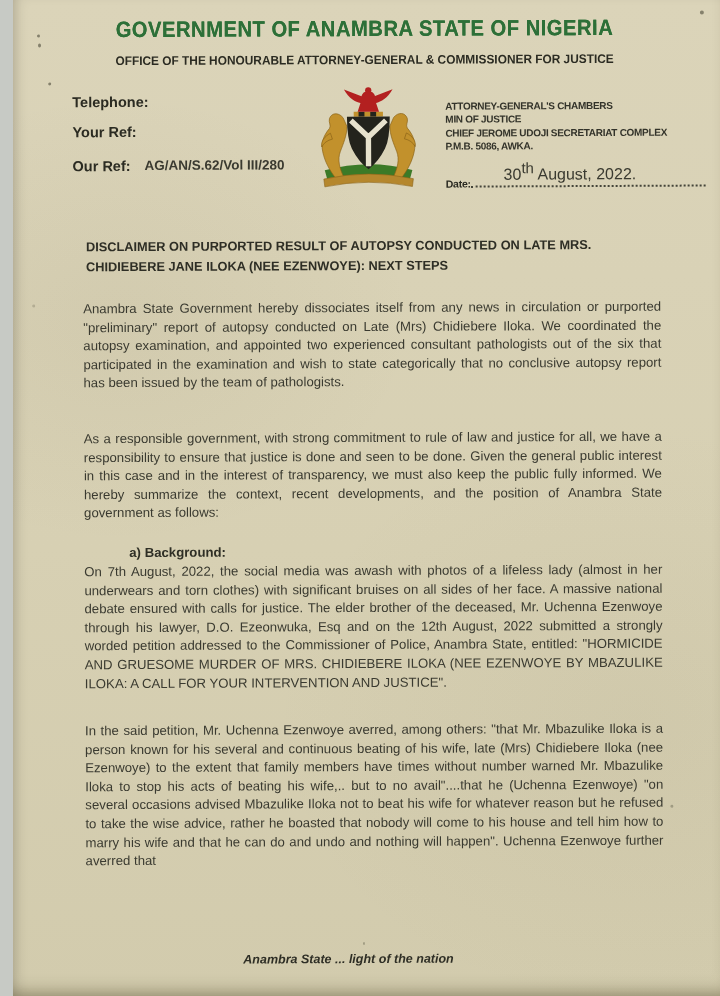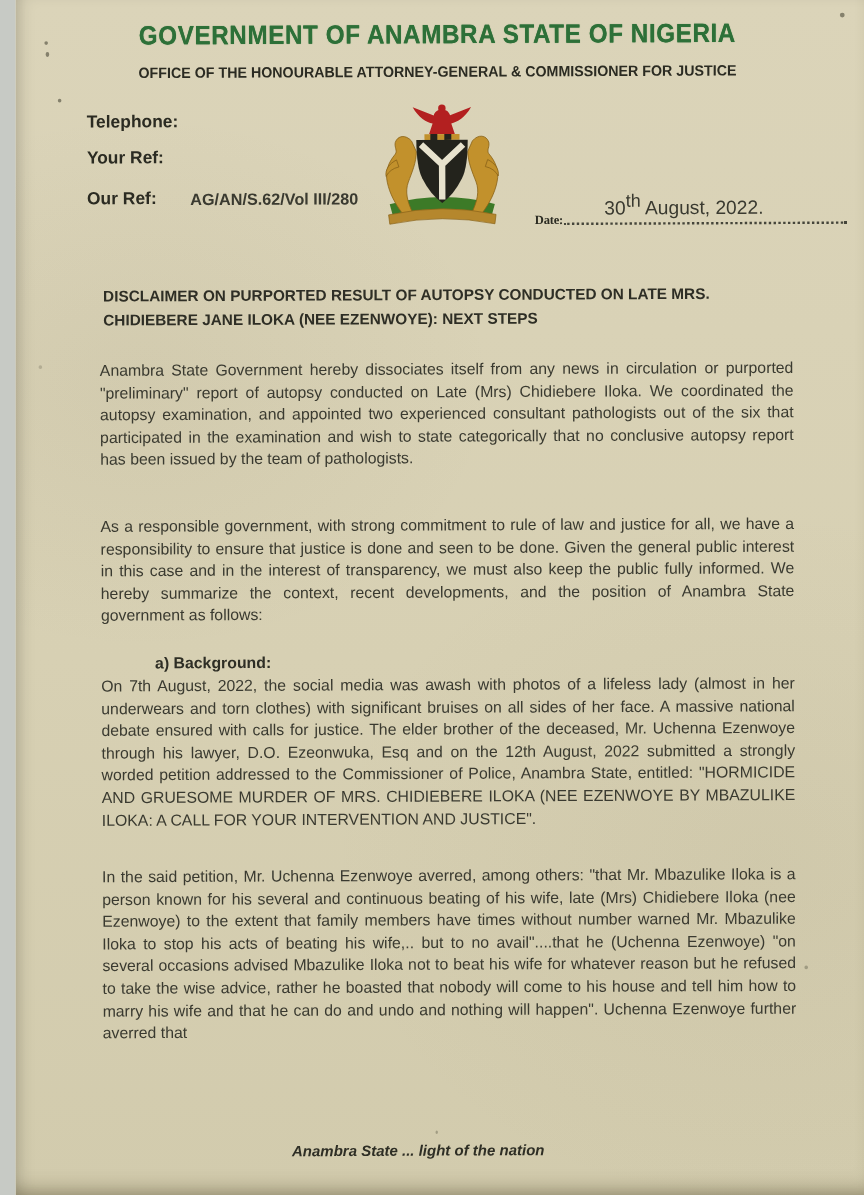--- a/index.html
+++ b/index.html
@@ -26,40 +26,40 @@
     text-shadow:0 0 0.6px #2d7038;
   }
   .office-subtitle{
     position:absolute;top:53px;left:0;right:0;text-align:center;
     font-size:12.5px;font-weight:bold;color:#2b2b22;transform:scaleX(0.95);
   }
 
   .ref-label{font-weight:bold;font-size:14.5px;color:#2b2b22;margin-left:17px;}
   .ref-telephone{position:absolute;left:44px;top:93px;}
   .ref-your{position:absolute;left:44px;top:123px;}
-  .ref-our{position:absolute;left:44px;top:157px;display:flex;gap:28px;align-items:flex-end;}
+  .ref-our{position:absolute;left:44px;top:157px;display:flex;gap:14px;align-items:flex-start;}
   .ref-value{font-size:13.5px;font-weight:bold;color:#3a3a30;}
 
   .arms{position:absolute;left:284px;top:82px;width:146px;height:112px;}
 
   .chambers{
     position:absolute;left:434px;top:100px;width:262px;
     font-size:10px;font-weight:700;line-height:13.4px;letter-spacing:-0.3px;color:#33332a;
   }
   .date-row{
     position:absolute;left:434px;top:156px;width:260px;height:34px;
   }
   .date-value{
     position:absolute;left:58px;bottom:6px;font-size:16px;color:#3a3a30;white-space:nowrap;
   }
   .date-value sup{font-size:15px;}
   .date-base{
     position:absolute;left:0;right:0;bottom:0;display:flex;align-items:flex-end;
   }
-  .date-label{font-weight:bold;font-size:10.5px;color:#2b2b22;letter-spacing:-0.2px;font-family:Liberation Serif, serif;}
+  .date-label{font-weight:bold;font-size:10.5px;color:#2b2b22;letter-spacing:-0.2px;}
   .date-dots{flex:1;border-bottom:2px dotted #45453a;height:1px;margin-bottom:2px;}
 
   .subject{
     position:absolute;left:74px;top:236px;width:548px;
     font-size:12.8px;font-weight:bold;line-height:19.5px;color:#2e2e25;
   }
 
   .body-para{
     position:absolute;left:71px;width:578px;margin:0;
     font-size:13.2px;line-height:18.6px;text-align:justify;color:#3a3a30;
@@ -115,20 +115,26 @@
 
       <circle cx="75" cy="8" r="3.2" fill="#b32020"></circle>
       <path d="M75,9 C71,9 69,11 68,14 L50,7 C55,16 62,20 67,21 L64,30 L86,30 L83,21 C88,20 95,16 100,7 L82,14 C81,11 79,9 75,9 Z" fill="#b32020"></path>
 
       <path d="M53,35 L97,35 Q97,58 92,68 Q85,82 75,89 Q65,82 58,68 Q53,58 53,35 Z" fill="#23231c"></path>
       <path d="M57,39 L75,56 M93,39 L75,56 M75,56 L75,86" stroke="#e7e2cd" stroke-width="5.5" fill="none"></path>
 
       <path d="M29,99 Q75,89 121,99 L120,107 Q75,98 30,107 Z" fill="#b5872d" stroke="#8a6318" stroke-width="0.6"></path>
     </svg>
 
+    <div class="chambers">
+      <div>ATTORNEY-GENERAL'S CHAMBERS</div>
+      <div>MIN OF JUSTICE</div>
+      <div>CHIEF JEROME UDOJI SECRETARIAT COMPLEX</div>
+      <div>P.M.B. 5086, AWKA.</div>
+    </div>
 
     <div class="date-row">
       <span class="date-value"><span>30</span><sup>th</sup><span> August, 2022.</span></span>
       <span class="date-base">
         <span class="date-label">Date:</span>
         <span class="date-dots"></span>
       </span>
     </div>
 
     <div class="subject">DISCLAIMER ON PURPORTED RESULT OF AUTOPSY CONDUCTED ON LATE MRS. CHIDIEBERE JANE ILOKA (NEE EZENWOYE): NEXT STEPS</div>

